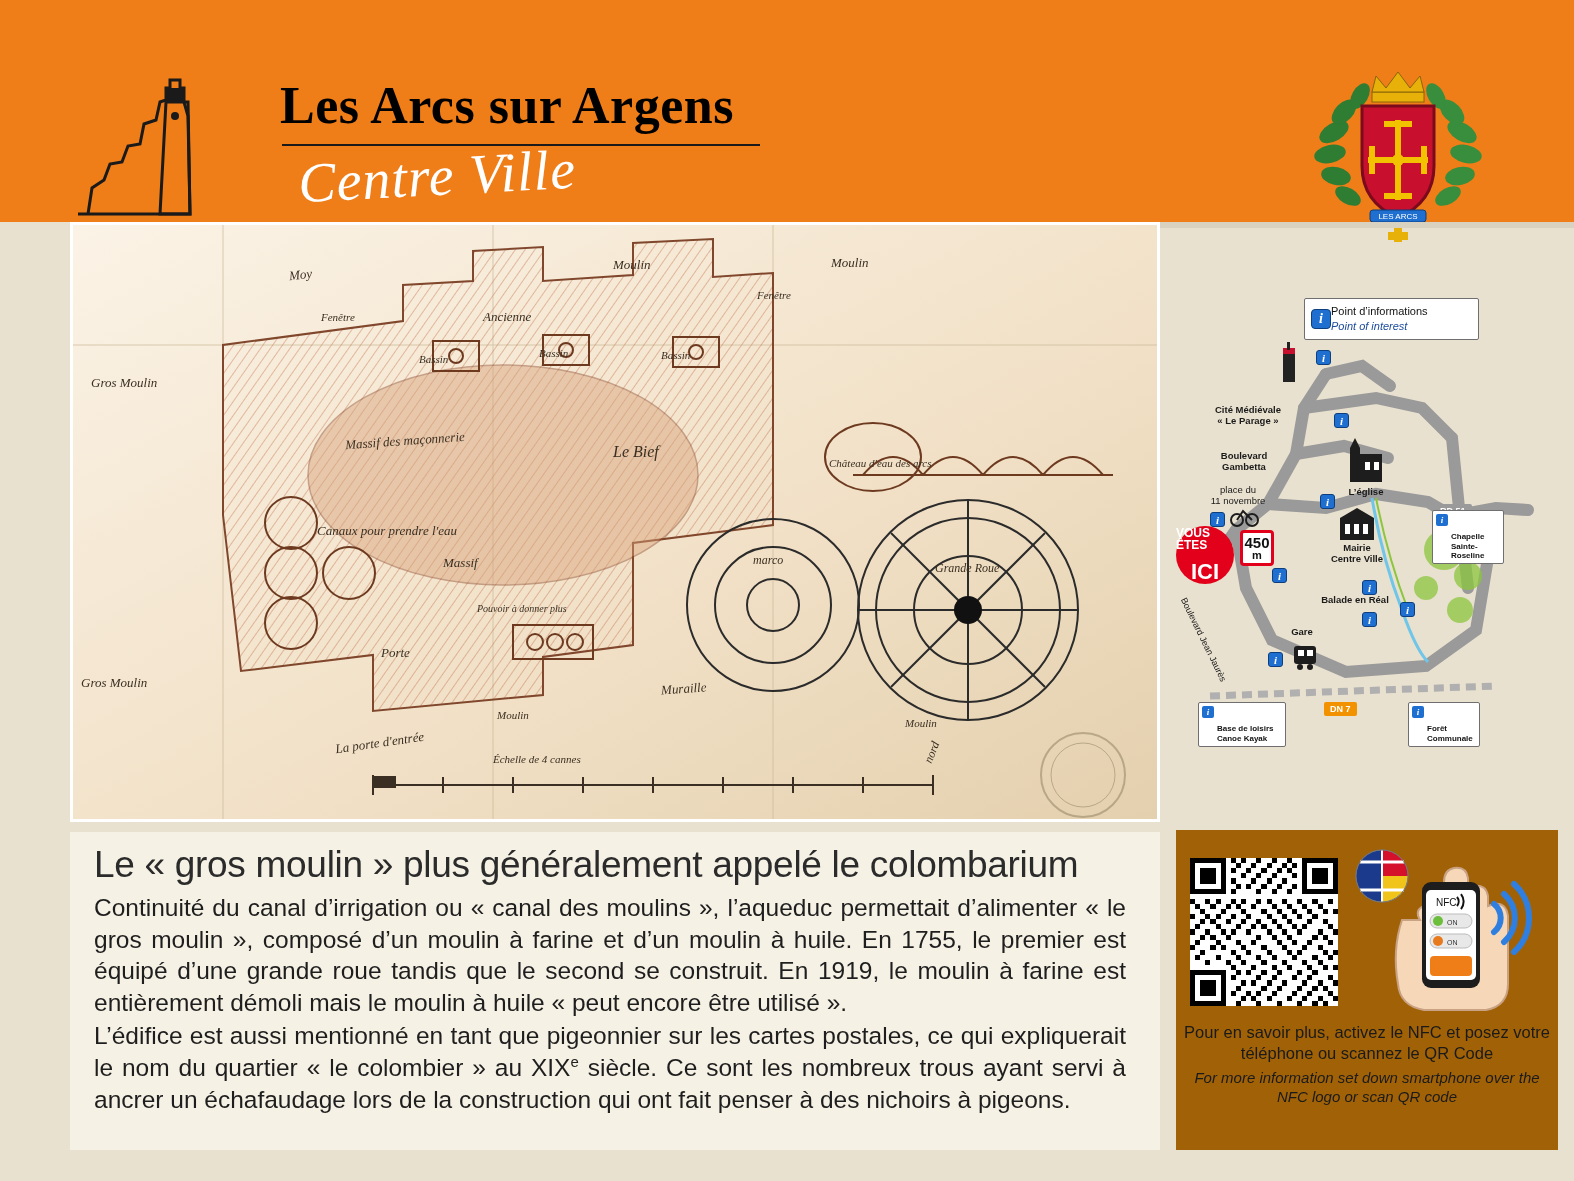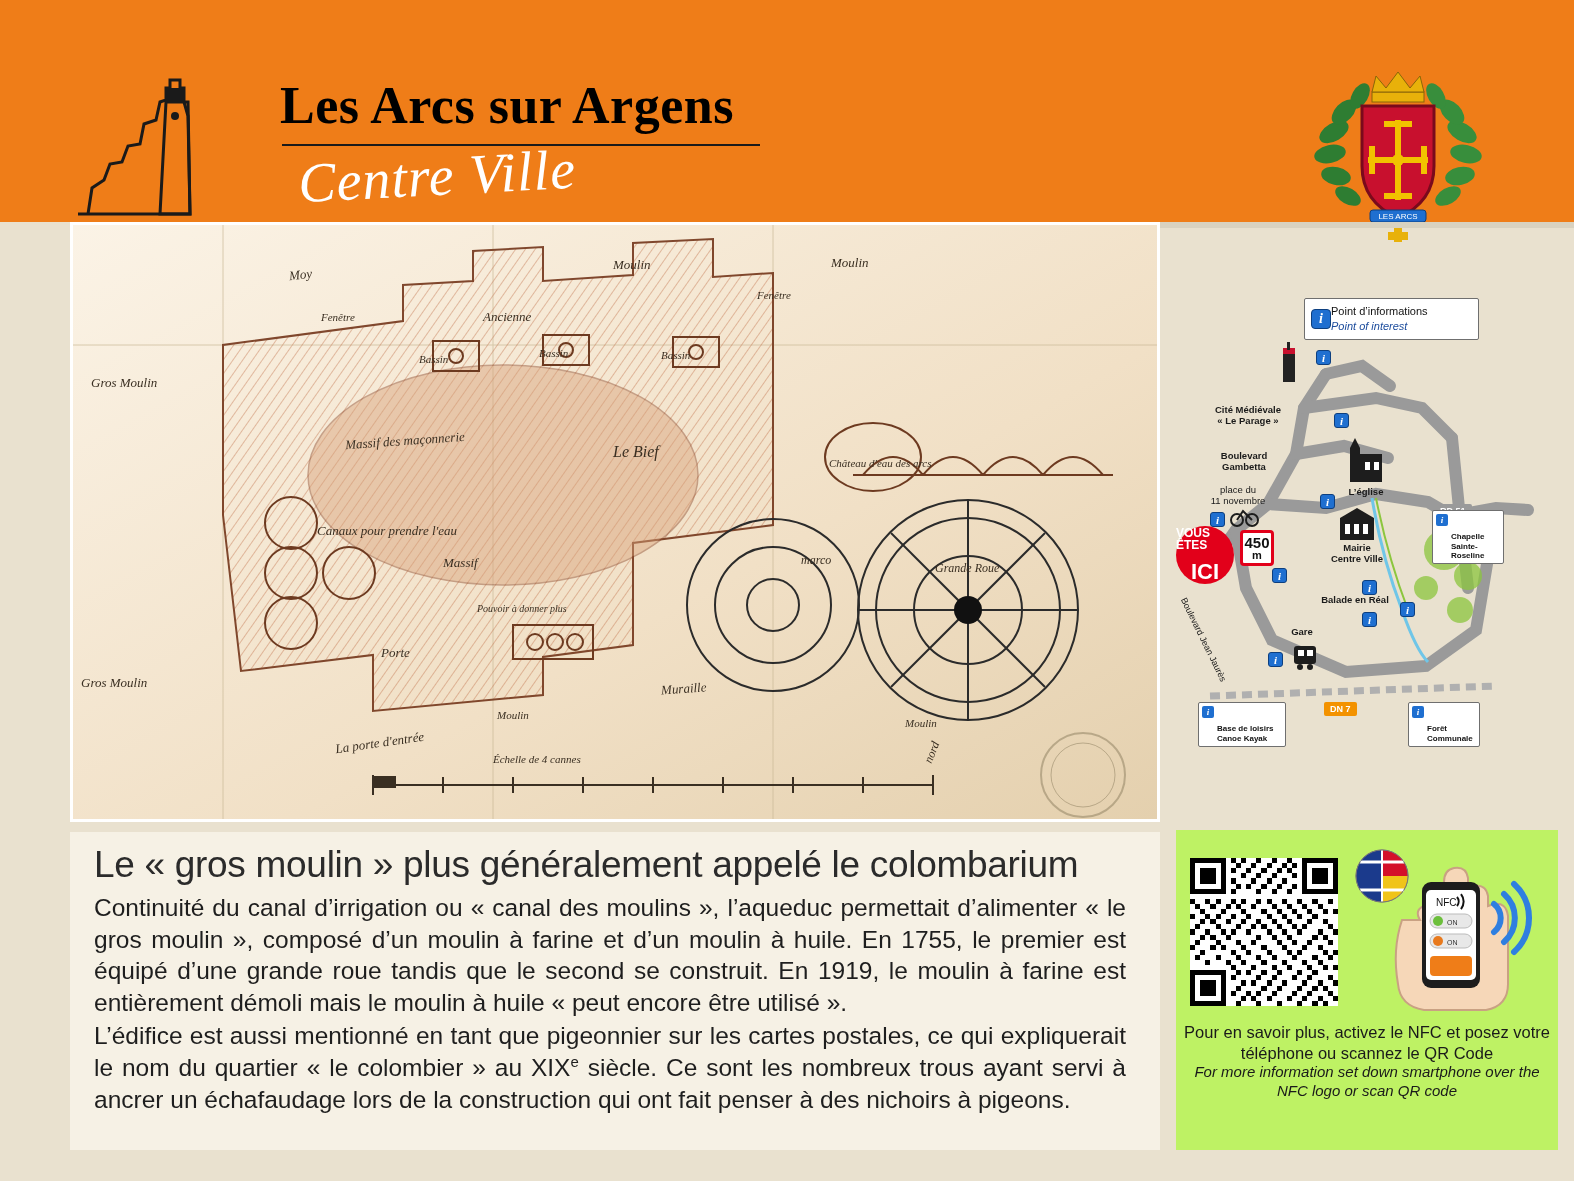--- a/index.html
+++ b/index.html
@@ -131,30 +131,30 @@
   }
   .poi-box .mark {
     position: absolute; left: 3px; top: 3px; width: 12px; height: 12px;
     background: #1f6fd0; color:#fff; font-size: 9px; font-family:"Liberation Serif",serif;
     font-style: italic; display:flex; align-items:center; justify-content:center; border-radius:2px;
   }
 
   
   .nfc-panel {
     position: absolute; left: 1176px; top: 830px; width: 382px; height: 320px;
-    background: #bef264;
+    background: #a16207;
   }
   .qr {
     position: absolute; left: 14px; top: 28px; width: 148px; height: 148px;
   }
   .nfc-caption {
     position: absolute; left: 8px; top: 192px; width: 366px; text-align: center;
     font-size: 16.5px; color: #1a1a1a; line-height: 1.25;
   }
-  .nfc-caption .en { font-style: italic; font-size: 15px; display: block; }
+  .nfc-caption .en { font-style: italic; font-size: 15px; display: block; margin-top: 6px; }
 
   .phone-art { position: absolute; left: 168px; top: 18px; width: 200px; height: 170px; }
 
   
   .plan-label {
     position: absolute; font-family: "Liberation Serif", serif; font-style: italic;
     color: #3a2f22; font-size: 13px; white-space: nowrap;
   }
   .beige-strip {
     position:absolute; left:0; top:222px; width:70px; height:959px; background:#e9e1cf;
@@ -322,21 +322,21 @@
     <div class="plan-label" style="left:410px; top:84px;">Ancienne</div>
     <div class="plan-label" style="left:540px; top:32px;">Moulin</div>
     <div class="plan-label" style="left:758px; top:30px;">Moulin</div>
     <div class="plan-label" style="left:248px; top:86px; font-size:11px;">Fenêtre</div>
     <div class="plan-label" style="left:684px; top:64px; font-size:11px;">Fenêtre</div>
     <div class="plan-label" style="left:346px; top:128px; font-size:11px;">Bassin</div>
     <div class="plan-label" style="left:466px; top:122px; font-size:11px;">Bassin</div>
     <div class="plan-label" style="left:588px; top:124px; font-size:11px;">Bassin</div>
     <div class="plan-label" style="left:540px; top:218px; font-size:16px;">Le Bief</div>
     <div class="plan-label" style="left:756px; top:232px; font-size:11px;">Château d'eau des arcs</div>
-    <div class="plan-label" style="left:680px; top:328px; font-size:12px;margin-left:48px;">marco</div>
+    <div class="plan-label" style="left:680px; top:328px; font-size:12px;">marco</div>
     <div class="plan-label" style="left:862px; top:336px; font-size:12px;">Grande Roue</div>
     
     <div class="plan-label" style="left:424px; top:484px; font-size:11px;">Moulin</div>
     <div class="plan-label" style="left:832px; top:492px; font-size:11px;">Moulin</div>
     <div class="plan-label" style="left:848px; top:520px; transform:rotate(-68deg); font-size:12px;">nord</div>
     <div class="plan-label" style="left:404px; top:378px; font-size:10px;">Pouvoir à donner plus</div>
     <div class="plan-label" style="left:420px; top:528px; font-size:11px;">Échelle de 4 cannes</div>
   </div>
 </div>
 

